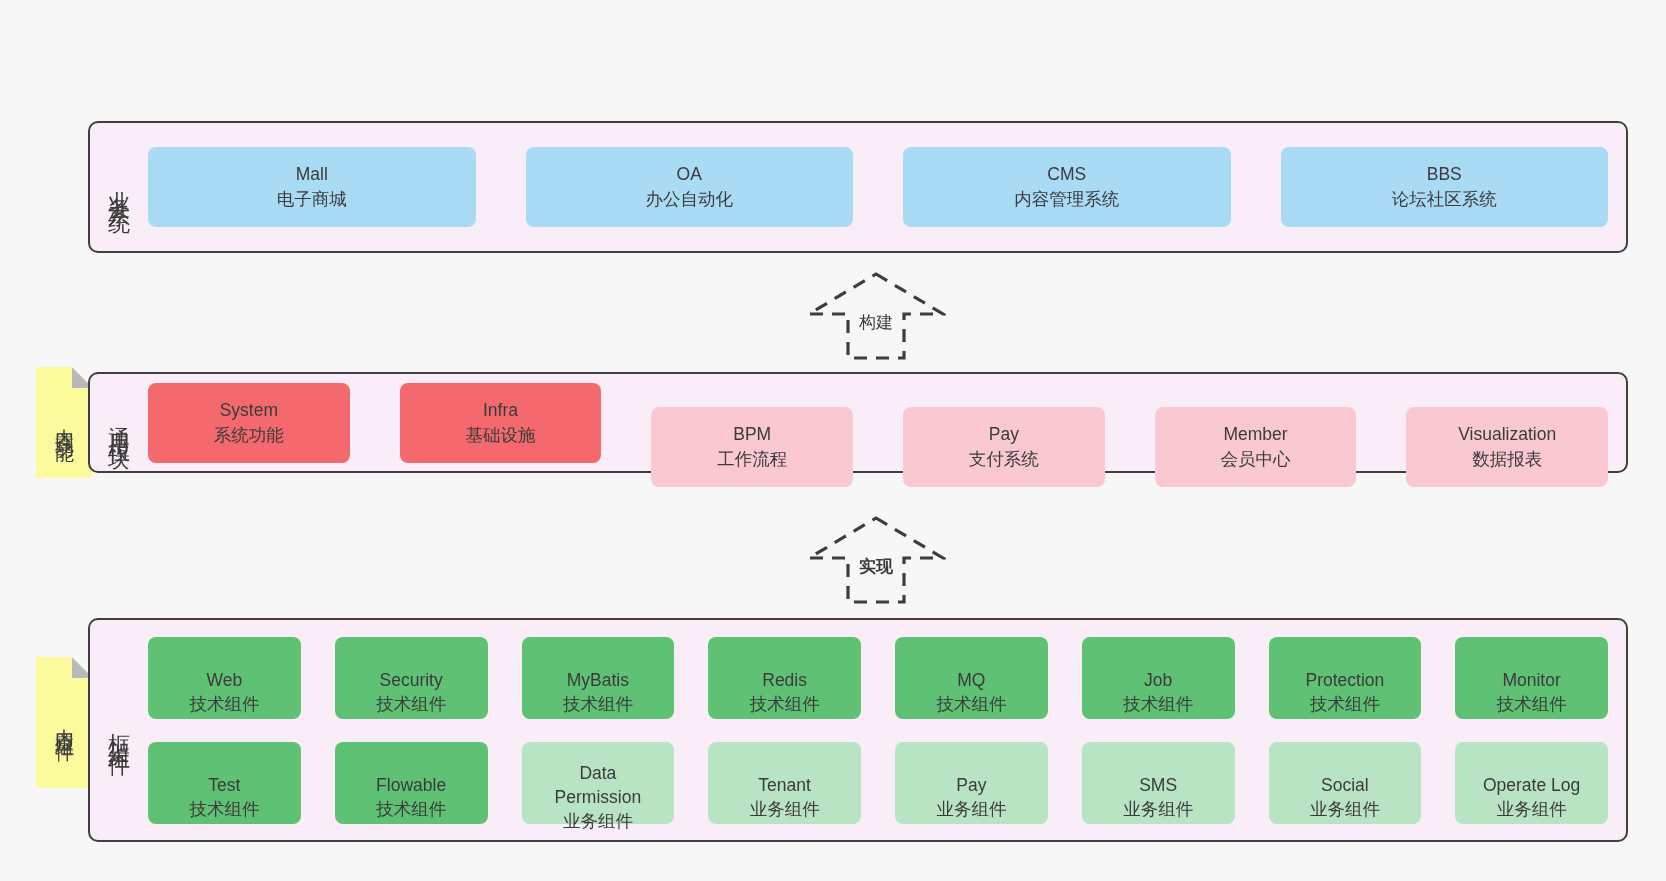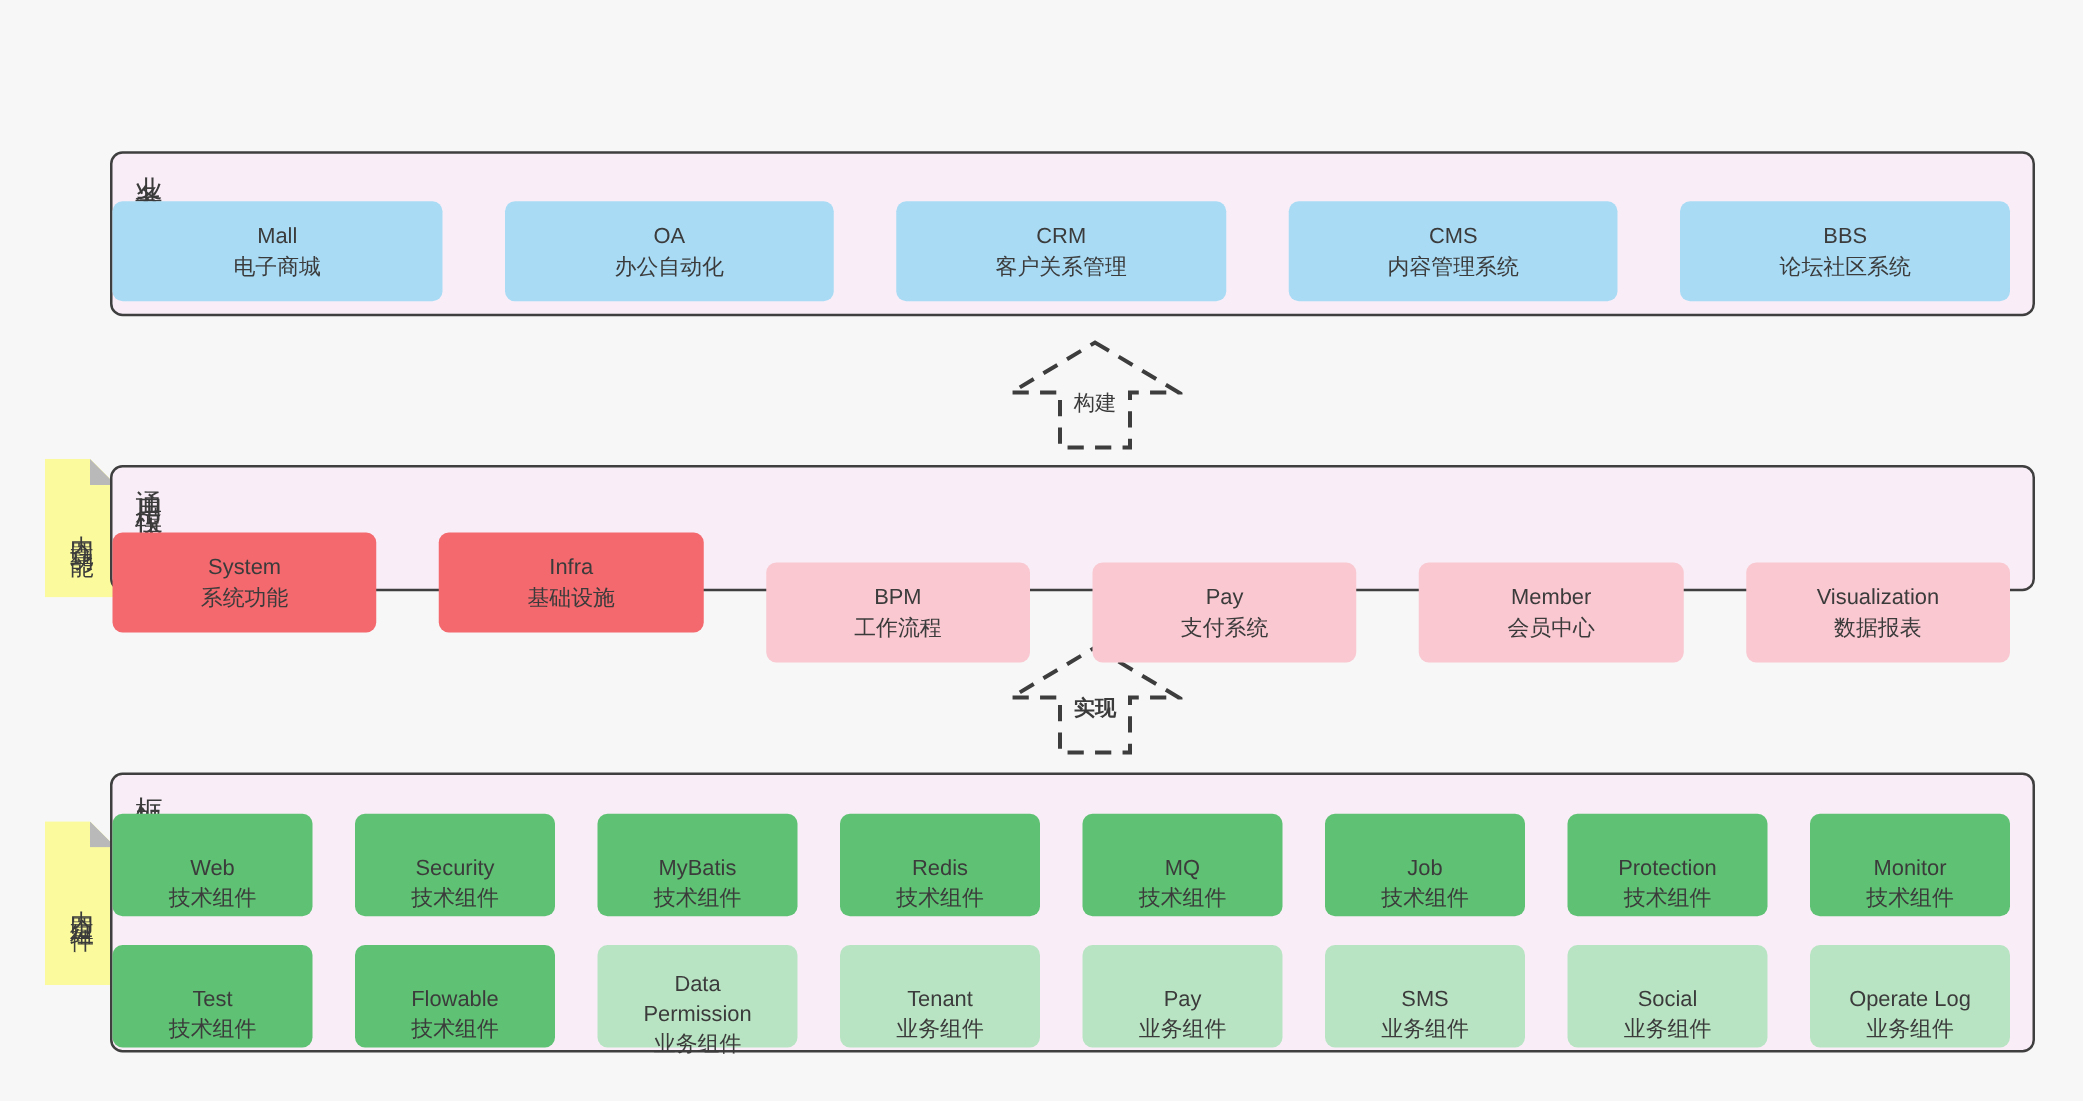--- a/index.html
+++ b/index.html
@@ -25,21 +25,20 @@
   .stage { position:relative; width:1666px; height:881px; }
 
   
   .band {
     position:absolute; left:88px; width:1540px;
     background:var(--band-bg);
     border:2px solid var(--band-border);
     border-radius:10px;
     display:flex;
     z-index:1;
-    flex-direction:column;
   }
   #band1 { top:121px; height:132px; }
   #band2 { top:372px; height:101px; }
   #band3 { top:618px; height:224px; }
 
   .band-label {
     flex:none; width:58px;
     display:flex; align-items:center; justify-content:center;
   }
   .band-label span {
@@ -140,24 +139,20 @@
     <div class="boxes">
       <div class="box v-blue">
         <span class="t">Mall</span>
         <span class="s">电子商城</span>
       </div>
       <div class="box v-blue">
         <span class="t">OA</span>
         <span class="s">办公自动化</span>
       </div>
       <div class="box v-blue">
-        <span class="t">CRM</span>
-        <span class="s">客户关系管理</span>
-      </div>
-      <div class="box v-blue">
         <span class="t">CMS</span>
         <span class="s">内容管理系统</span>
       </div>
       <div class="box v-blue">
         <span class="t">BBS</span>
         <span class="s">论坛社区系统</span>
       </div>
     </div>
   </section>
 

